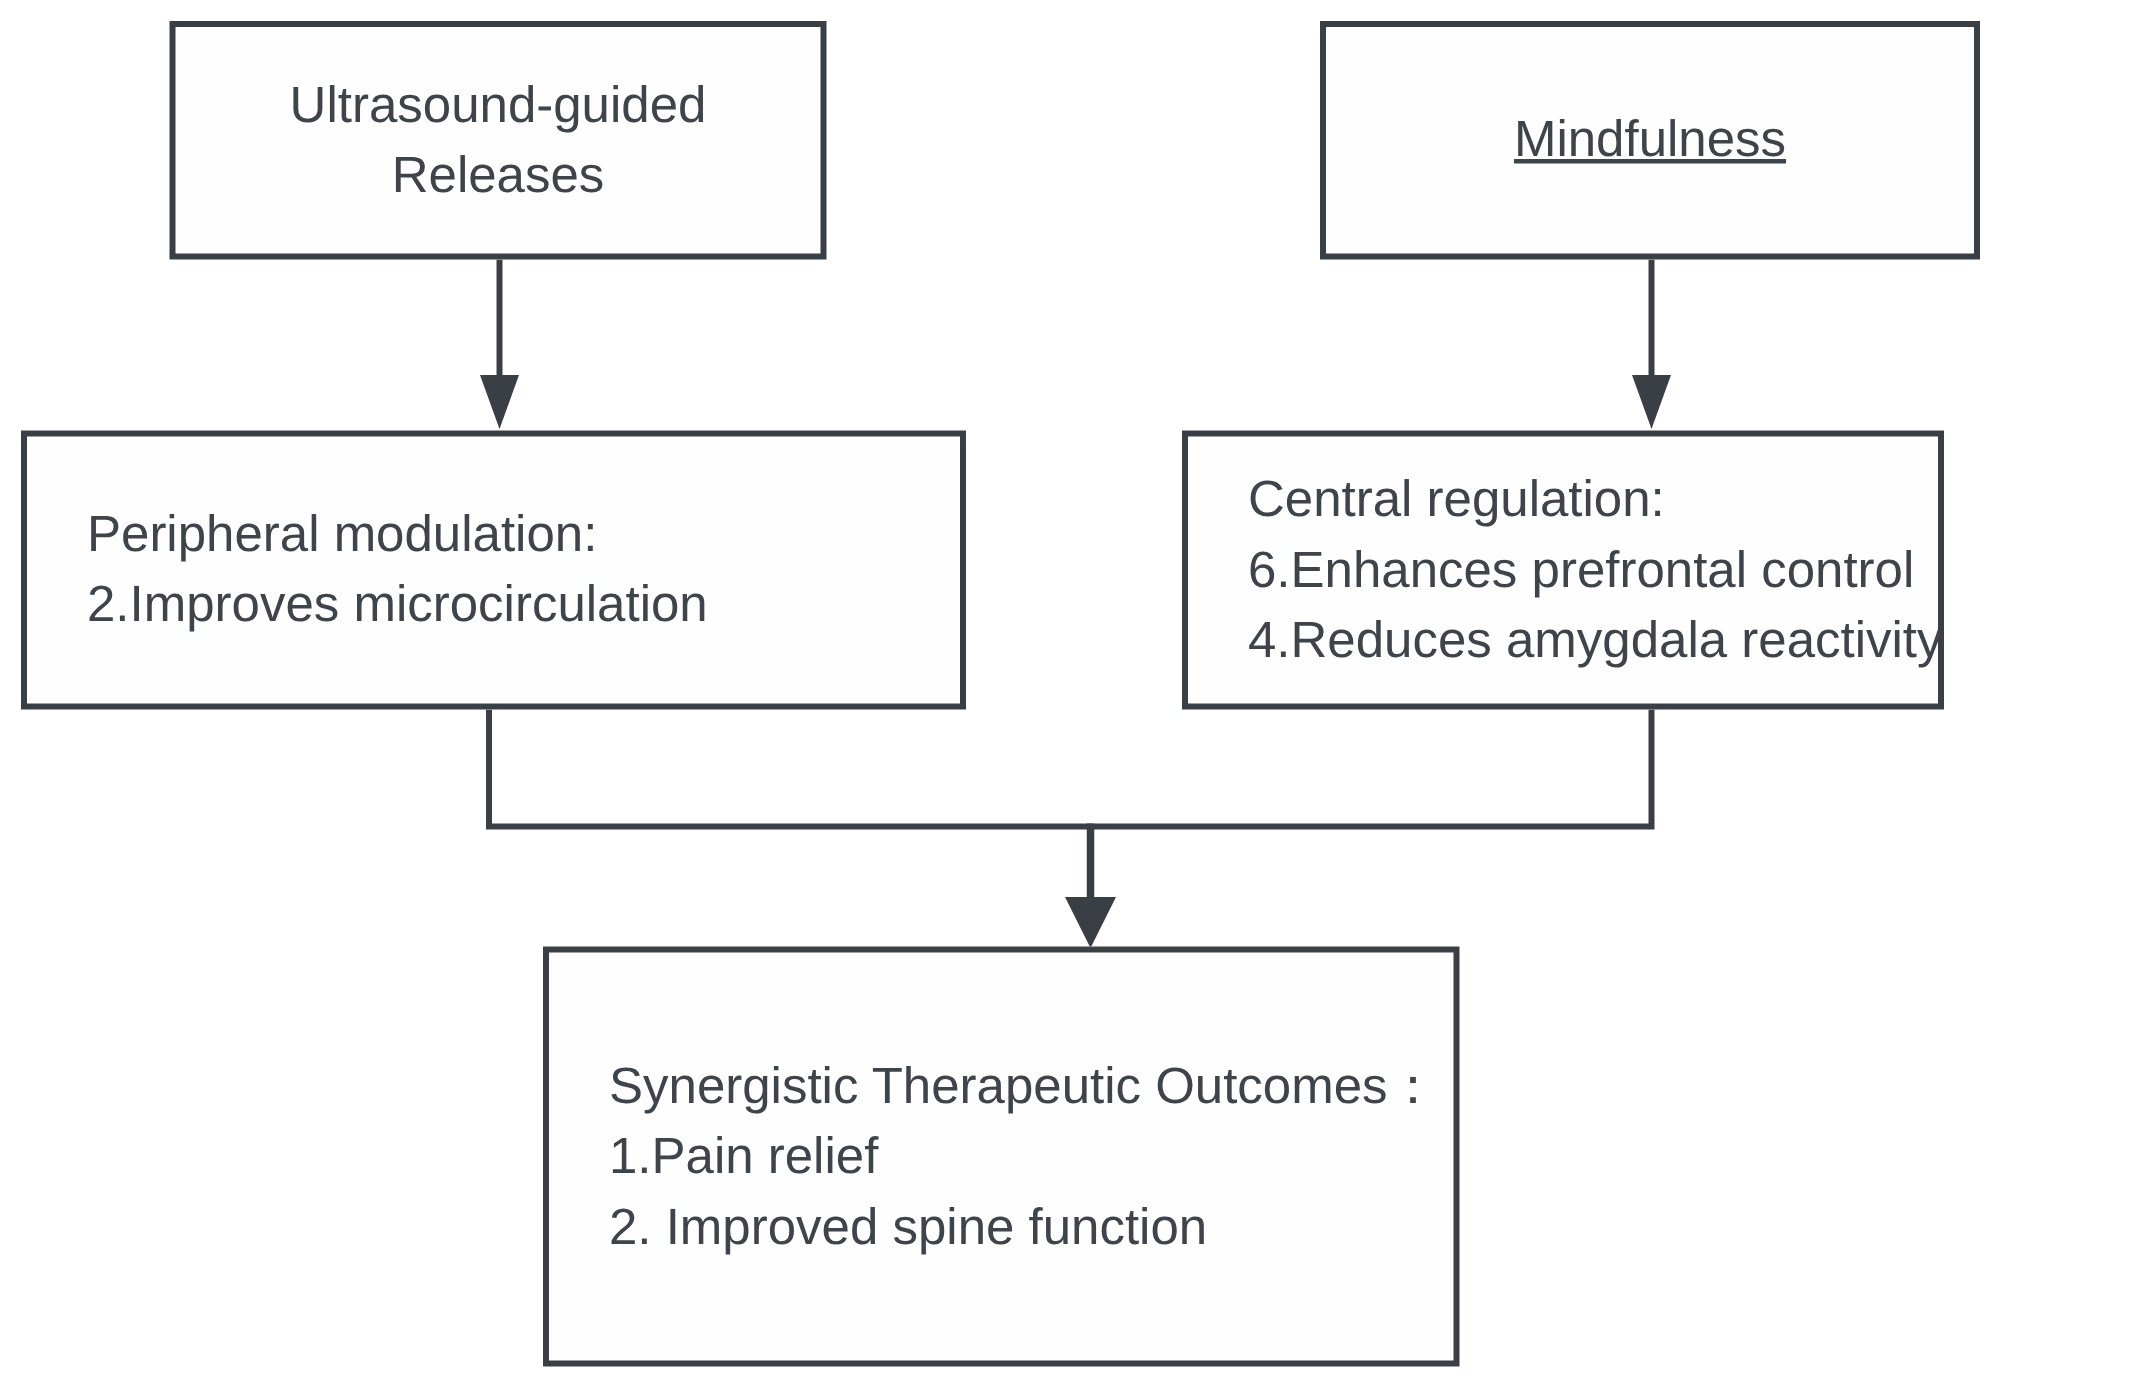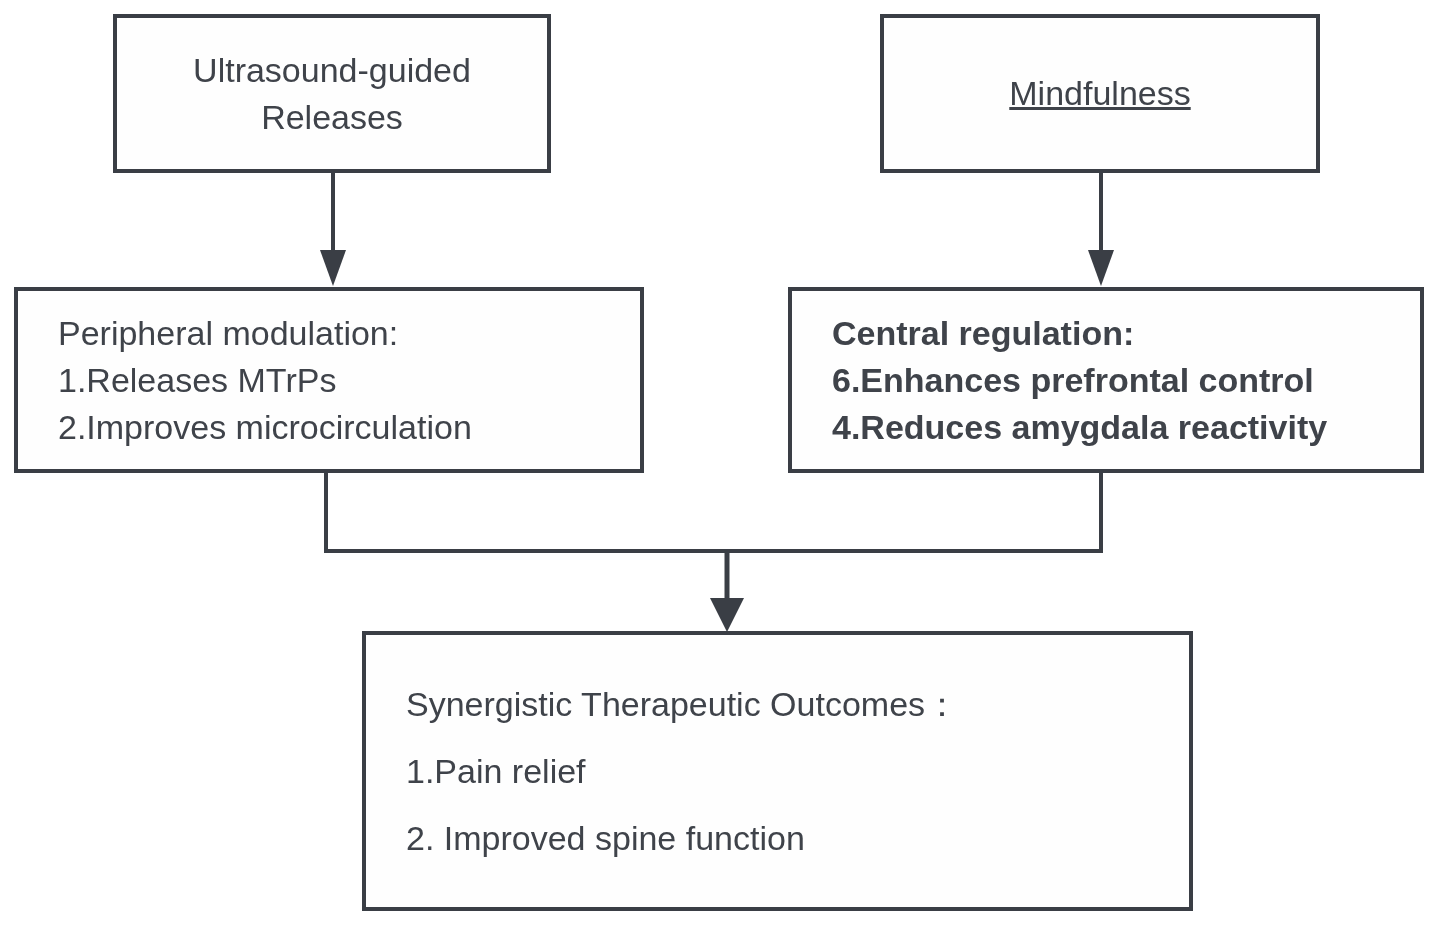--- a/index.html
+++ b/index.html
@@ -44,22 +44,22 @@
     text-align: left;
     padding-left: 40px;
     padding-right: 10px;
   }
   .tline {
     white-space: nowrap;
   }
   #node-acupotomy  { left: 113px; top: 14px;  width: 438px; height: 159px; }
   #node-meditation { left: 880px; top: 14px;  width: 440px; height: 159px; text-decoration: underline; }
   #node-peripheral { left: 14px;  top: 287px; width: 630px; height: 186px; }
-  #node-central    { left: 788px; top: 287px; width: 636px; height: 186px; font-weight: bold; }
-  #node-outcomes   { left: 362px; top: 631px; width: 831px; height: 280px; gap: 20px; }
+  #node-central    { left: 788px; top: 287px; width: 508px; height: 186px; }
+  #node-outcomes   { left: 362px; top: 631px; width: 611px; height: 280px; }
 </style>
 </head>
 <body>
 
 <div class="canvas">
 
   <svg class="connectors" viewBox="0 0 1429 928" xmlns="http://www.w3.org/2000/svg">
 
     <g>
       <line x1="333" y1="173" x2="333" y2="253" stroke="#3a3e45" stroke-width="4"></line>
@@ -85,21 +85,20 @@
     <div class="tline">Ultrasound-guided</div>
     <div class="tline">Releases</div>
   </div>
 
   <div class="node centered" id="node-meditation">
     <div class="tline">Mindfulness</div>
   </div>
 
   <div class="node listy" id="node-peripheral">
     <div class="tline">Peripheral modulation:</div>
-    <div class="tline">1.Releases MTrPs</div>
     <div class="tline">2.Improves microcirculation</div>
   </div>
 
   <div class="node listy" id="node-central">
     <div class="tline">Central regulation:</div>
     <div class="tline">6.Enhances prefrontal control</div>
     <div class="tline">4.Reduces amygdala reactivity</div>
   </div>
 
   <div class="node listy" id="node-outcomes">

